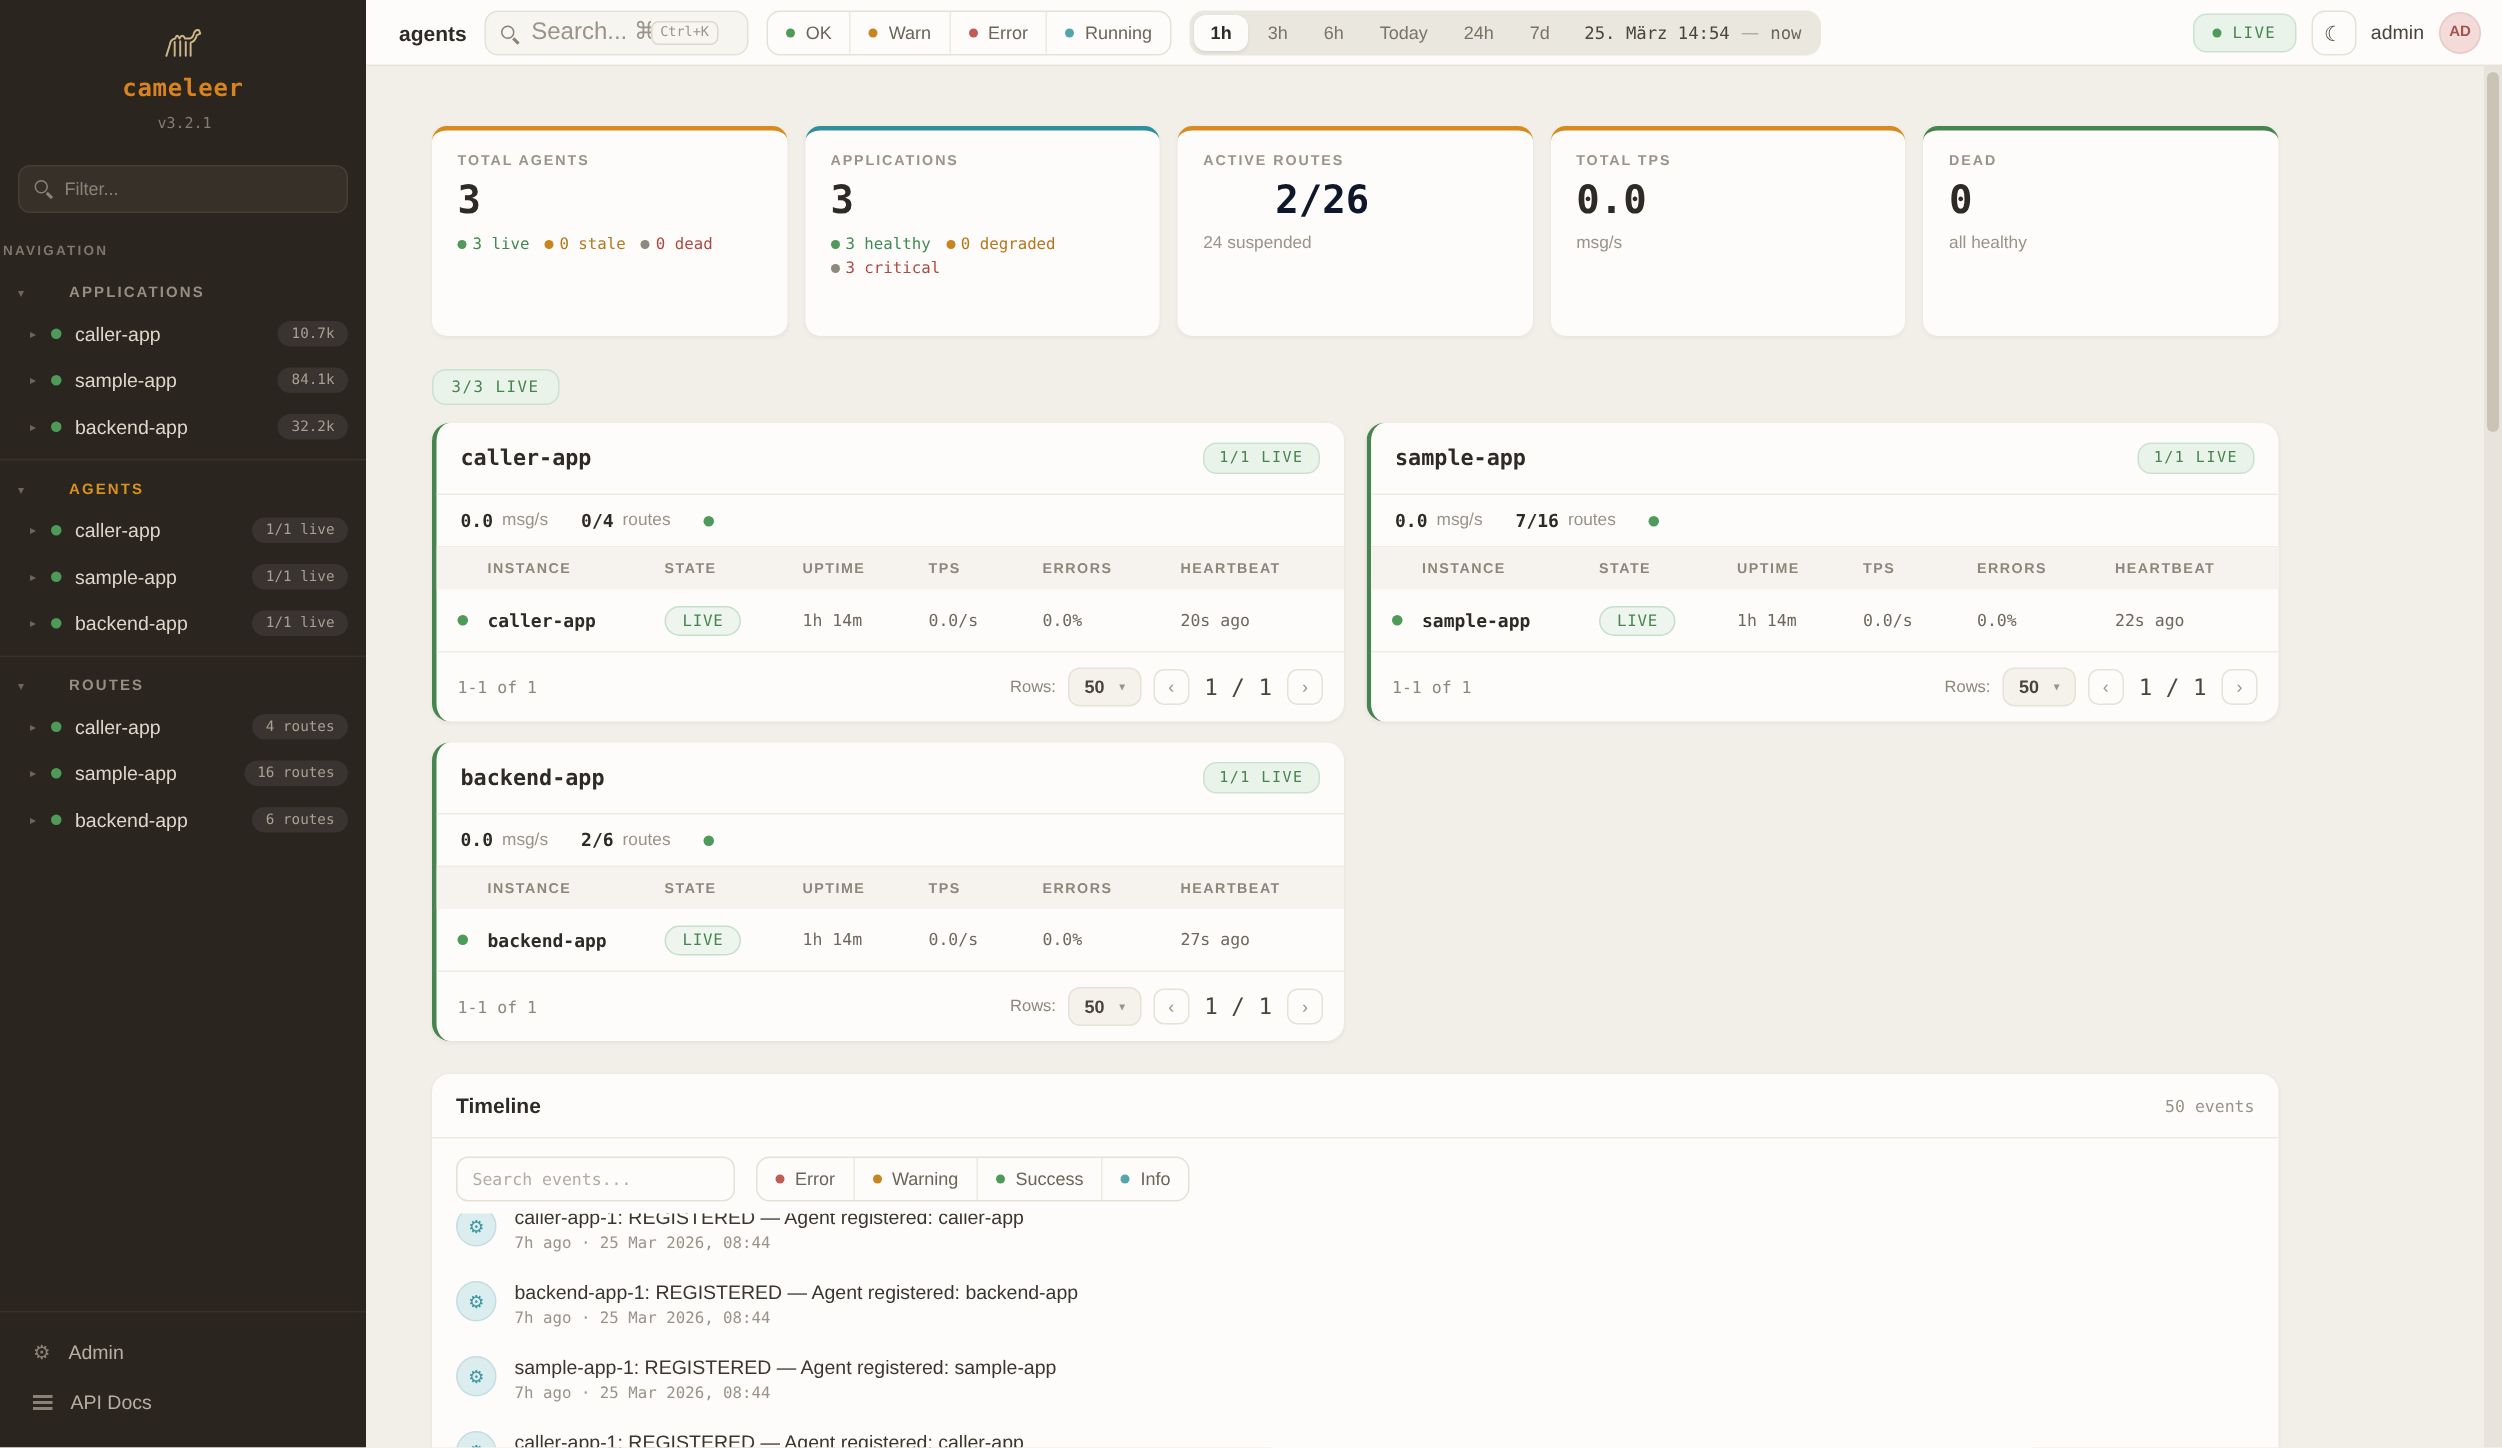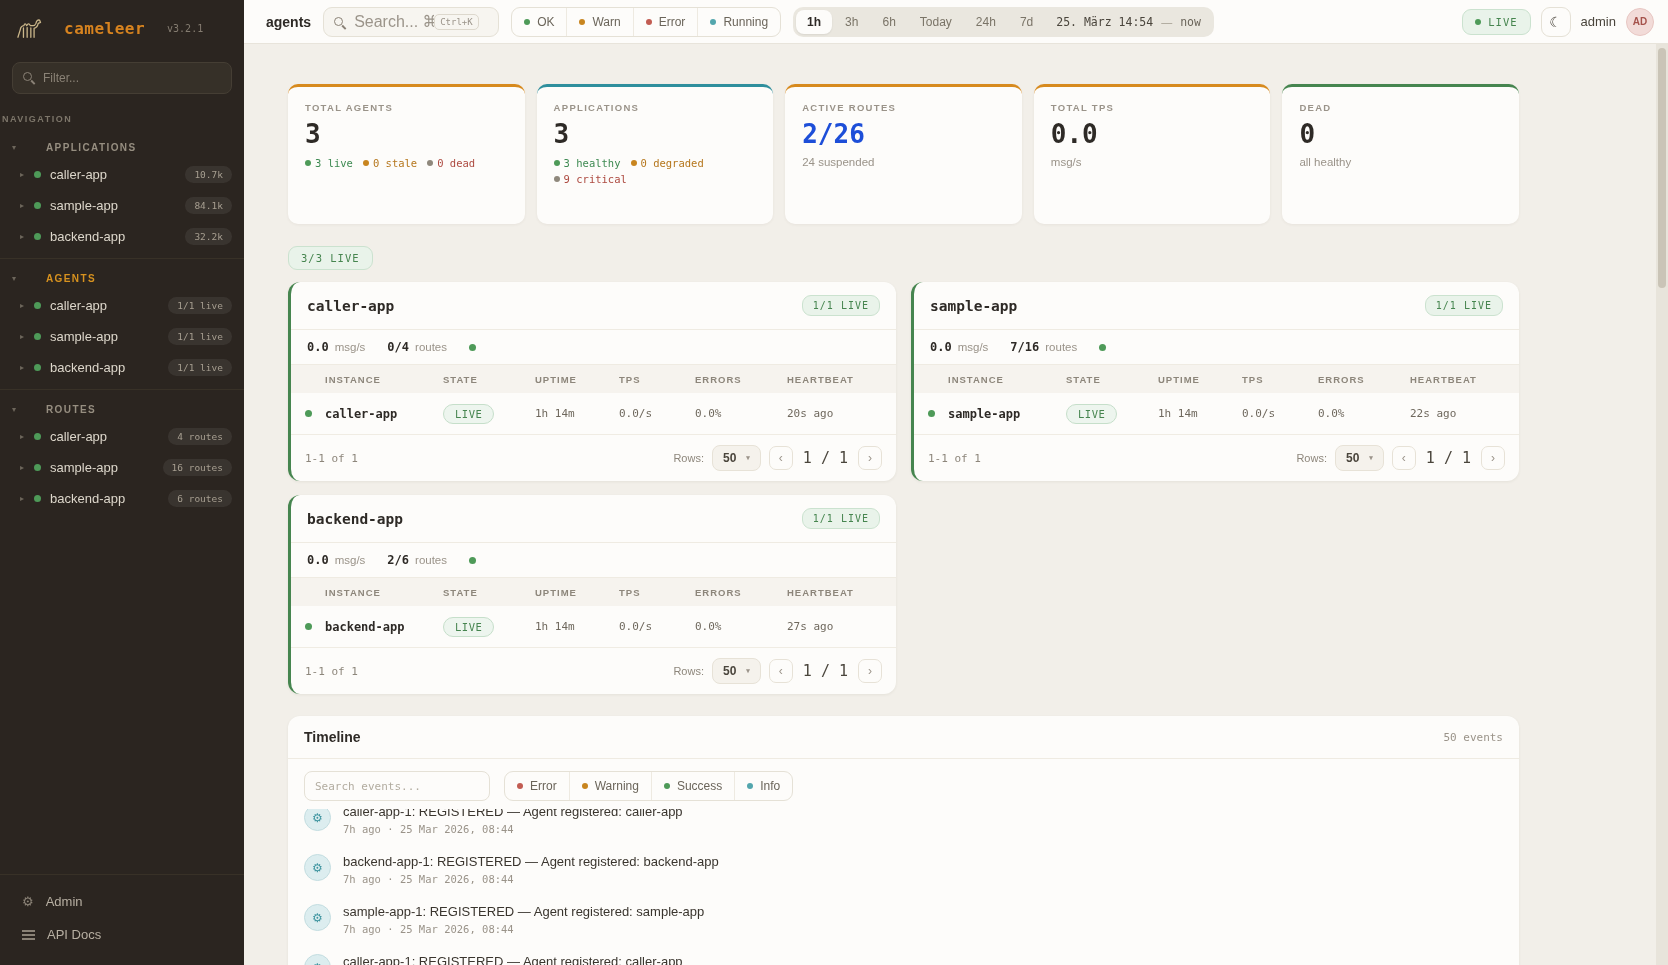--- a/index.html
+++ b/index.html
@@ -2,21 +2,21 @@
 <html><head>
 <meta charset="utf-8">
 <style>
   * { margin:0; padding:0; box-sizing:border-box; }
   html,body { width:1668px; height:965px; overflow:hidden; }
   body { font-family:"Liberation Sans", sans-serif; background:#f2efe9; color:#2e2a26; display:flex; }
 
   
   .sidebar { width:244px; height:965px; background:#2b2520; color:#d8d2c6; flex:0 0 244px;
              display:flex; flex-direction:column; position:relative; }
-  .logo-row { display:flex; align-items:center; gap:20px; padding:16px 14px 12px 14px; }
+  .logo-row { display:flex; align-items:center; gap:9px; padding:16px 14px 12px 14px;flex-direction:column; }
   .logo-ic { width:30px; height:24px; }
   .logo-name { font-family:"DejaVu Sans Mono", monospace; font-weight:bold; font-size:16px; color:#d7831f; letter-spacing:0.5px; }
   .logo-ver { font-family:"DejaVu Sans Mono", monospace; font-size:10px; color:#847c70; margin-left:2px; }
   .filter-wrap { margin:10px 12px 4px 12px; position:relative; }
   .filter-input { width:100%; height:32px; background:#363028; border:1px solid #453e34; border-radius:8px;
                   color:#d8d2c6; font-size:12px; padding:0 10px 0 30px; outline:none; }
   .filter-input::placeholder { color:#8a8276; }
   .mag { position:absolute; width:9px; height:9px; border:1.5px solid #8a8276; border-radius:50%; }
   .mag::after { content:""; position:absolute; width:1.5px; height:5px; background:#8a8276;
                 transform:rotate(-45deg); left:8px; top:7px; }
@@ -79,21 +79,21 @@
 
   .content { flex:1 1 auto; overflow:hidden; padding:40px 0 0 44px; }
   .content-inner { width:1231px; }
 
   
   .stats-row { display:grid; grid-template-columns:repeat(5,1fr); gap:12px; }
   .stat-card { background:#fdfcfa; border-radius:10px; border-top:3px solid #d78a1e; height:140px;
                padding:15px 17px; box-shadow:0 1px 3px rgba(60,50,30,0.06); }
   .stat-label { font-size:9.5px; font-weight:bold; letter-spacing:1.3px; color:#9a9389; }
   .stat-value { font-family:"DejaVu Sans Mono", monospace; font-weight:bold; font-size:26px; margin-top:6px; color:#2e2a26; }
-  .stat-value.orange { color:#1d4ed8; }
+  .stat-value.orange { color:#0f172a;margin-left:48px; }
   .stat-sub { font-size:11.5px; color:#9a9389; margin-top:7px; }
   .stat-dots { display:flex; flex-wrap:wrap; gap:4px 10px; margin-top:8px; font-family:"DejaVu Sans Mono", monospace; font-size:10.5px; }
   .sd { display:flex; align-items:center; gap:4px; }
   .sd .dot { width:6px; height:6px; }
   .dot.orange { background:#c8851f; } .dot.gray { background:#8f887c; }
   .dot.red { background:#c25c52; } .dot.teal { background:#53a6ad; }
   .t-green { color:#3e8a52; } .t-orange { color:#b5761c; } .t-red { color:#ad4a40; }
 
   .live-summary { display:inline-flex; margin-top:22px; background:#e9f3ea; border:1px solid #cbe2cf;
                   border-radius:9px; padding:5px 12px; font-family:"DejaVu Sans Mono", monospace;
@@ -351,21 +351,21 @@
             <span class="sd">
                 <span class="dot green"></span>
                 <span class="t-green">3 healthy</span>
               </span>
             <span class="sd">
                 <span class="dot orange"></span>
                 <span class="t-orange">0 degraded</span>
               </span>
             <span class="sd">
                 <span class="dot gray"></span>
-                <span class="t-red">9 critical</span>
+                <span class="t-red">3 critical</span>
               </span>
           </div>
         </div>
         <div class="stat-card" style="border-top-color:#d78a1e;">
           <div class="stat-label">ACTIVE ROUTES</div>
           <div class="stat-value orange">2/26</div>
           <div class="stat-sub">24 suspended</div>
         </div>
         <div class="stat-card" style="border-top-color:#d78a1e;">
           <div class="stat-label">TOTAL TPS</div>

